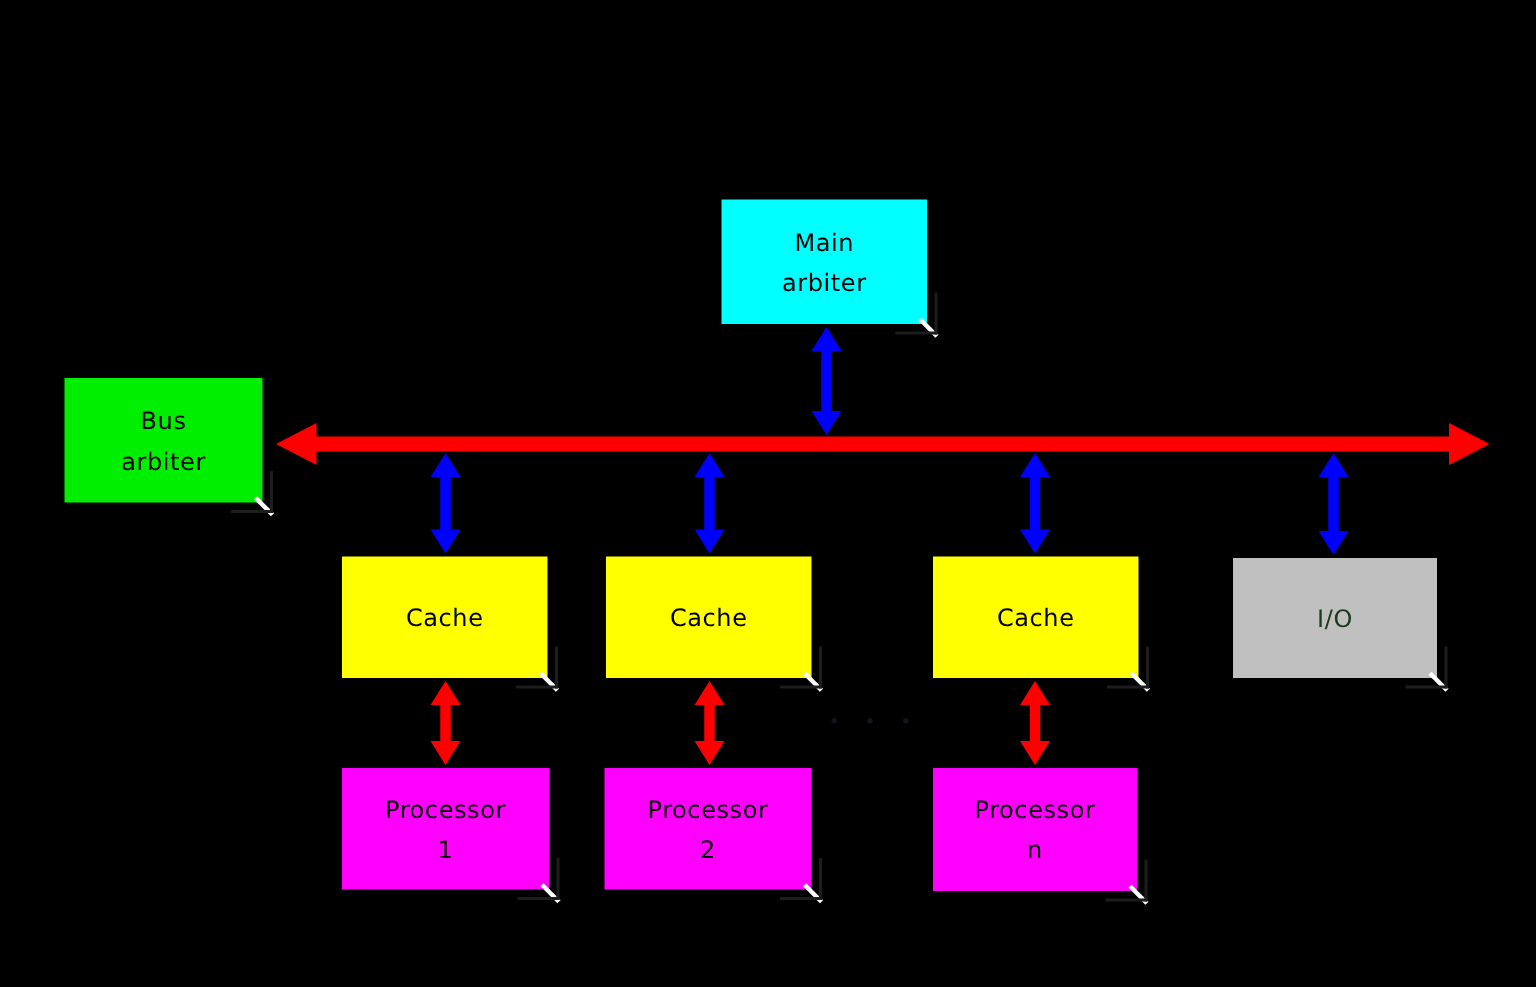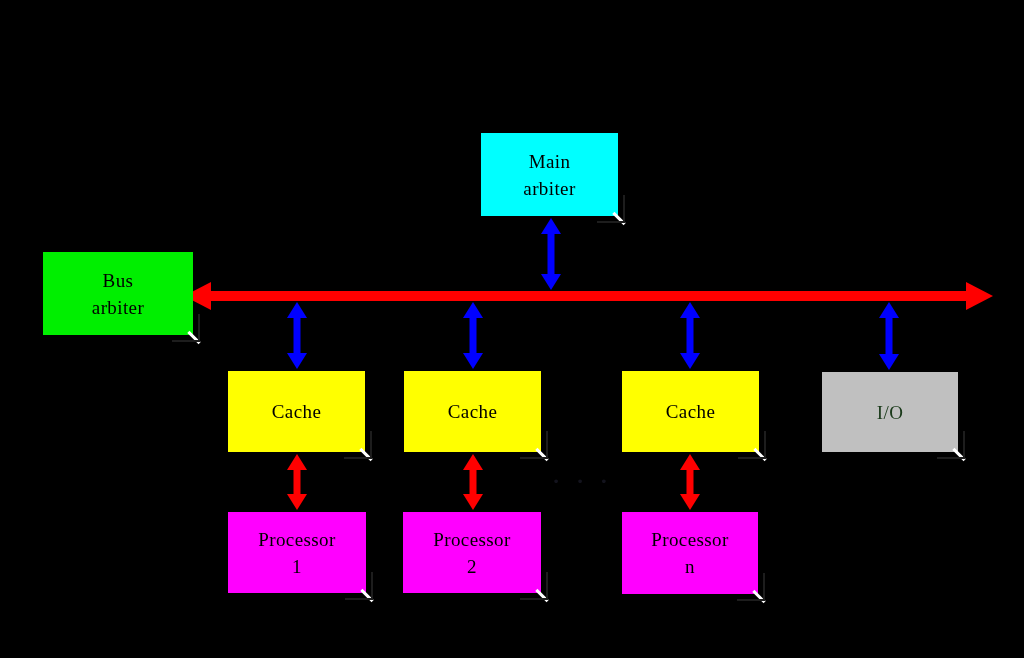--- a/index.html
+++ b/index.html
@@ -7,40 +7,39 @@
     position:relative;
     width:1024px;height:658px;
     background:#000;
     overflow:hidden;
     font-family:"DejaVu Sans",sans-serif;
   }
   #arrow-layer{position:absolute;left:0;top:0;}
   .box{
     position:absolute;
     display:flex;flex-direction:column;justify-content:center;align-items:center;
-    font-size:19px;line-height:27px;letter-spacing:0.4px;color:#000;
+    font-size:16px;line-height:27px;letter-spacing:0.4px;color:#000;
     text-align:center;
-    font-family:Liberation Serif, serif;
   }
   
   .box::after{
     content:"";position:absolute;right:-7px;bottom:-7px;
     width:26px;height:26px;
     border-right:2px solid #1d1d1d;border-bottom:2px solid #1d1d1d;
     pointer-events:none;
   }
   
   .box::before{
     content:"";position:absolute;right:-9px;bottom:-4px;
     width:16px;height:3px;background:#fff;
     transform:rotate(45deg);
     pointer-events:none;
   }
   .main-memory {left:481px;top:133px;width:137px;height:83px;background:#00ffff;}
-  .bus-arbiter {left:43px; top:252px;width:150px;height:83px;background:#00ef00;}
+  .bus-arbiter {left:43px; top:252px;width:132px;height:83px;background:#00ef00;}
   .cache-1     {left:228px;top:371px;width:137px;height:81px;background:#ffff00;}
   .cache-2     {left:404px;top:371px;width:137px;height:81px;background:#ffff00;}
   .cache-3     {left:622px;top:371px;width:137px;height:81px;background:#ffff00;}
   .io          {left:822px;top:372px;width:136px;height:80px;background:#c0c0c0;}
   .io .lbl     {color:#1a3a1a;}
   .processor-1 {left:228px;top:512px;width:138px;height:81px;background:#ff00ff;}
   .processor-2 {left:403px;top:512px;width:138px;height:81px;background:#ff00ff;}
   .processor-n {left:622px;top:512px;width:136px;height:82px;background:#ff00ff;}
   .dots{
     position:absolute;left:550px;top:474px;width:66px;

